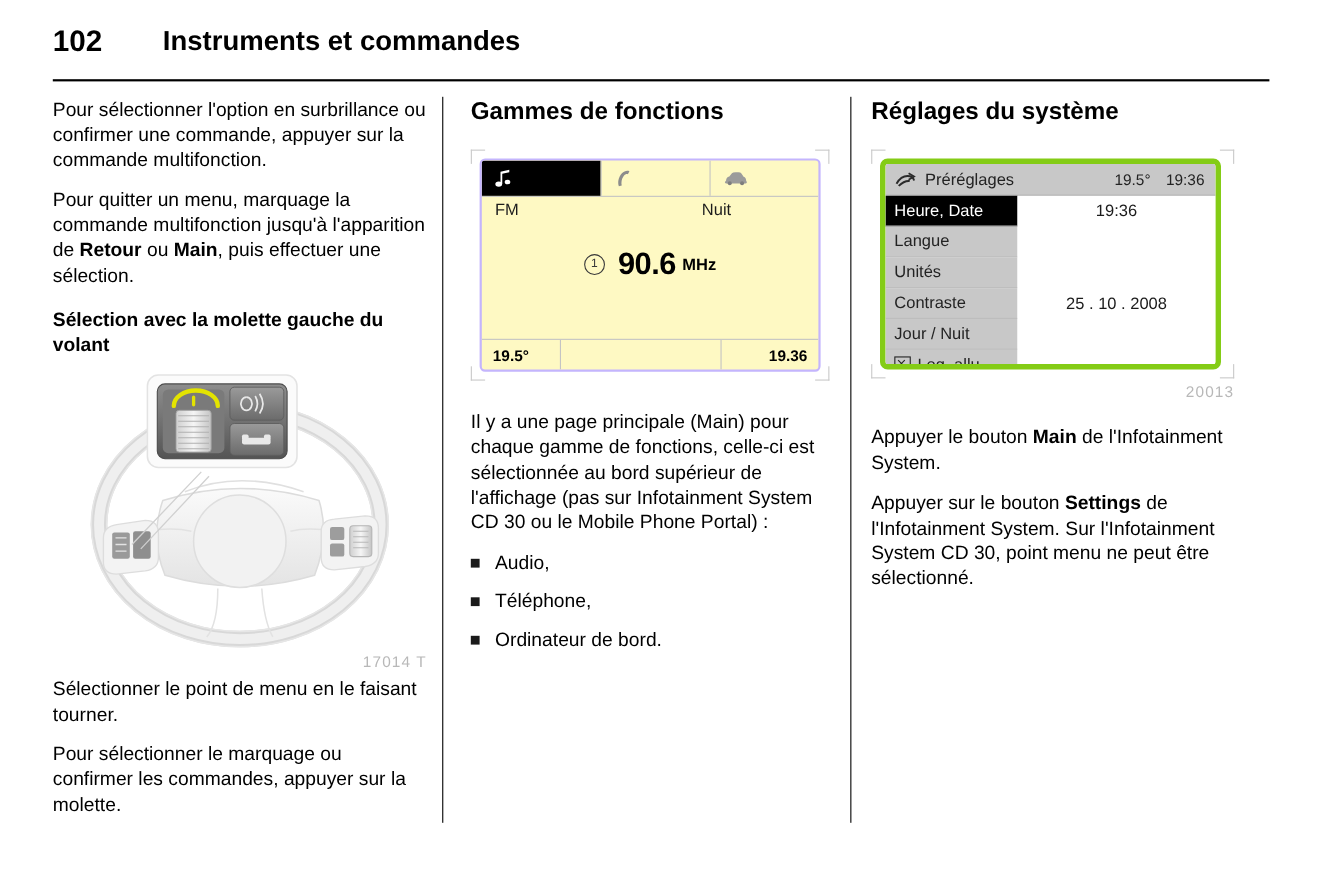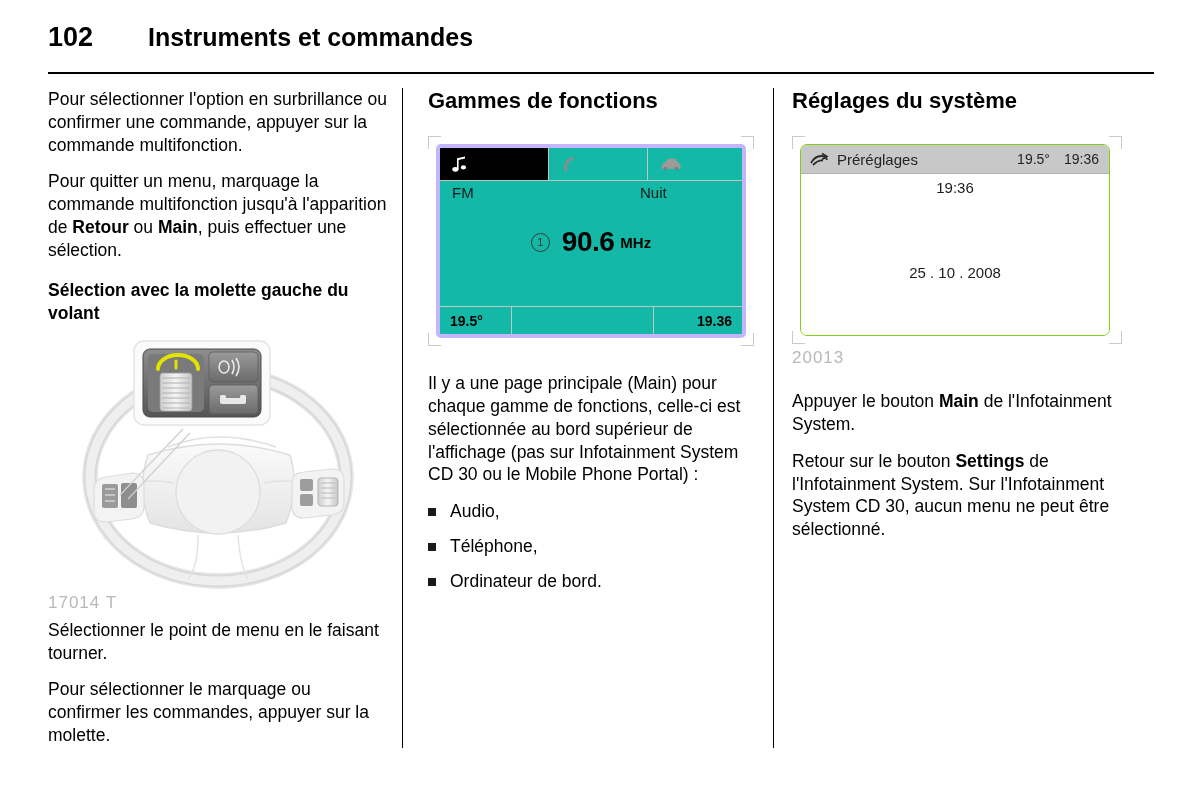--- a/index.html
+++ b/index.html
@@ -69,37 +69,37 @@
     font-size:17.5px;line-height:1.30;
     margin:0 0 12px 0;padding-left:22px;position:relative;
   }
   ul.bullets li .bl{
     position:absolute;left:0;top:8px;width:8px;height:8px;background:#1a1a1a;
   }
 
   
   .figure{position:relative;margin:0 0 6px 0;}
   .fig-cap{
-    font-size:17px;color:#b8b8b8;text-align:left;
+    font-size:14px;color:#b8b8b8;text-align:right;
     letter-spacing:1px;margin-top:4px;font-family:"Liberation Sans",sans-serif;
   }
 
   
   .shot-frame{position:relative;padding:8px;}
   .shot-frame .tick{position:absolute;width:12px;height:12px;}
   .shot-frame .tick.tl{left:0;top:0;border-left:1px solid #c9c9c9;border-top:1px solid #c9c9c9;}
   .shot-frame .tick.tr{right:0;top:0;border-right:1px solid #c9c9c9;border-top:1px solid #c9c9c9;}
   .shot-frame .tick.bl{left:0;bottom:0;border-left:1px solid #c9c9c9;border-bottom:1px solid #c9c9c9;}
   .shot-frame .tick.br{right:0;bottom:0;border-right:1px solid #c9c9c9;border-bottom:1px solid #c9c9c9;}
 
   
   .lcd{
     width:310px;height:194px;
-    background:#14b8a6;
-    border:4px solid #c4b5fd;
+    background:#fef9c3;
+    border:2px solid #c4b5fd;
     border-radius:5px;
     position:relative;
     overflow:hidden;
     box-sizing:border-box;
   }
   .lcd-tabs{
     display:flex;height:32px;border-bottom:1px solid #c4c4c4;
   }
   .lcd-tab{
     flex:0 0 auto;display:flex;align-items:center;justify-content:flex-start;
@@ -131,21 +131,21 @@
   }
   .lcd-status .seg-l{width:72px;border-right:1px solid #c4c4c4;height:100%;
     display:flex;align-items:center;padding-left:10px;box-sizing:border-box;font-size:14px;font-weight:bold;}
   .lcd-status .seg-m{flex:1;border-right:1px solid #c4c4c4;height:100%;}
   .lcd-status .seg-r{width:88px;height:100%;display:flex;align-items:center;justify-content:flex-end;
     padding-right:10px;box-sizing:border-box;font-size:14px;font-weight:bold;text-align:right;}
 
   
   .lcd2{
     width:310px;height:192px;
-    background:#fff;border:1px solid #84cc16;border-radius:7px;
+    background:#fff;border:5px solid #84cc16;border-radius:7px;
     overflow:hidden;position:relative;box-sizing:border-box;
   }
   .lcd2-head{
     height:28px;background:#c8c8c8;display:flex;align-items:center;
     border-bottom:1px solid #b0b0b0;
   }
   .lcd2-head .ico{margin:0 8px 0 8px;display:flex;align-items:center;}
   .lcd2-head .ttl{font-size:15px;color:#232323;}
   .lcd2-head .rgt{margin-left:auto;display:flex;gap:14px;padding-right:10px;font-size:14px;color:#232323;}
   .lcd2-body{display:flex;height:163px;}
@@ -384,28 +384,49 @@
               </svg>
             </span>
             <span class="ttl">Préréglages</span>
             <span class="rgt">
               <span>19.5°</span>
               <span>19:36</span>
             </span>
           </div>
 
           <div class="lcd2-body">
+            <div class="lcd2-menu">
+              <div class="mrow sel">
+                  <span>Heure, Date</span>
+                </div>
+              <div class="mrow">
+                  <span>Langue</span>
+                </div>
+              <div class="mrow">
+                  <span>Unités</span>
+                </div>
+              <div class="mrow">
+                  <span>Contraste</span>
+                </div>
+              <div class="mrow">
+                  <span>Jour / Nuit</span>
+                </div>
+              <div class="mrow">
+                  <span class="cb"></span>
+                  <span>Log. allu.</span>
+                </div>
+            </div>
             <div class="lcd2-values">
               <div class="val-time">19:36</div>
               <div class="val-date">25 . 10 . 2008</div>
             </div>
           </div>
         </div>
       </div>
       <div class="fig-cap">20013</div>
     </div>
 
     <p class="body"><span>Appuyer le bouton </span><b>Main</b><span> de l'Infotainment System.</span></p>
 
-    <p class="body"><span>Retour sur le bouton </span><b>Settings</b><span> de l'Infotainment System. Sur l'Infotainment System CD 30, aucun menu ne peut être sélectionné.</span></p>
+    <p class="body"><span>Appuyer sur le bouton </span><b>Settings</b><span> de l'Infotainment System. Sur l'Infotainment System CD 30, point menu ne peut être sélectionné.</span></p>
   </div>
 
 </div>
 
 </body></html>

